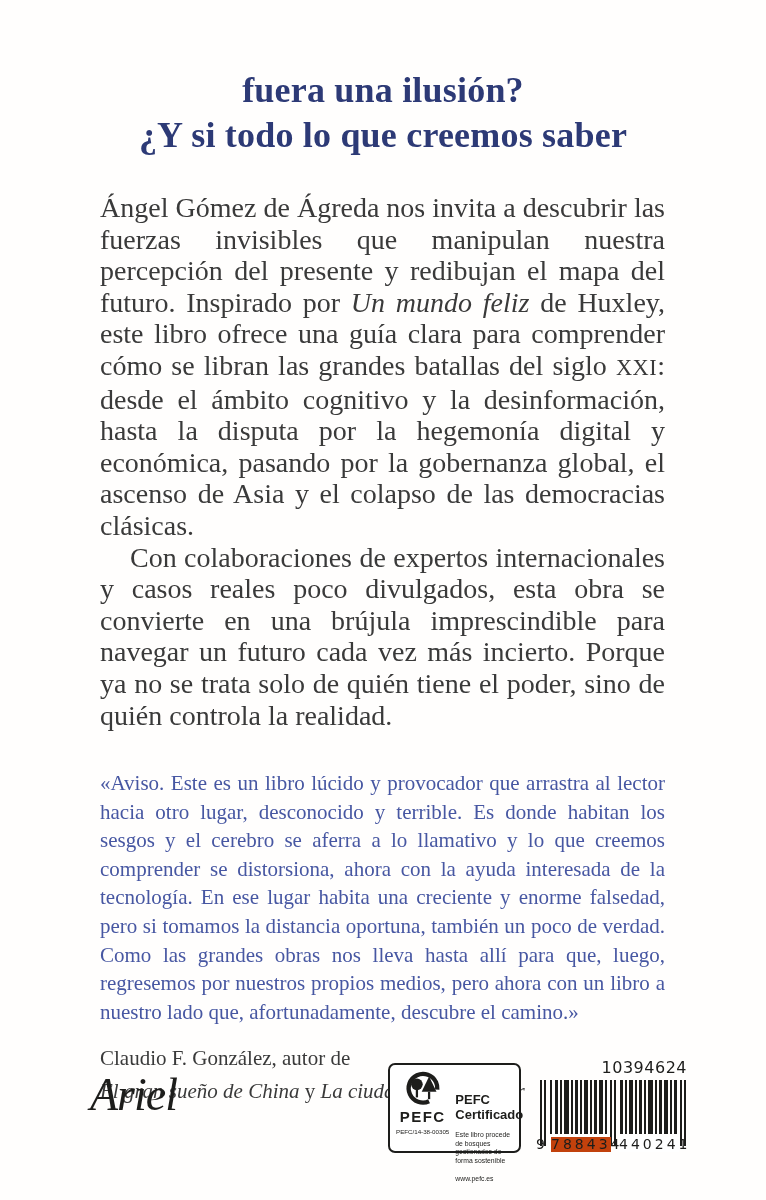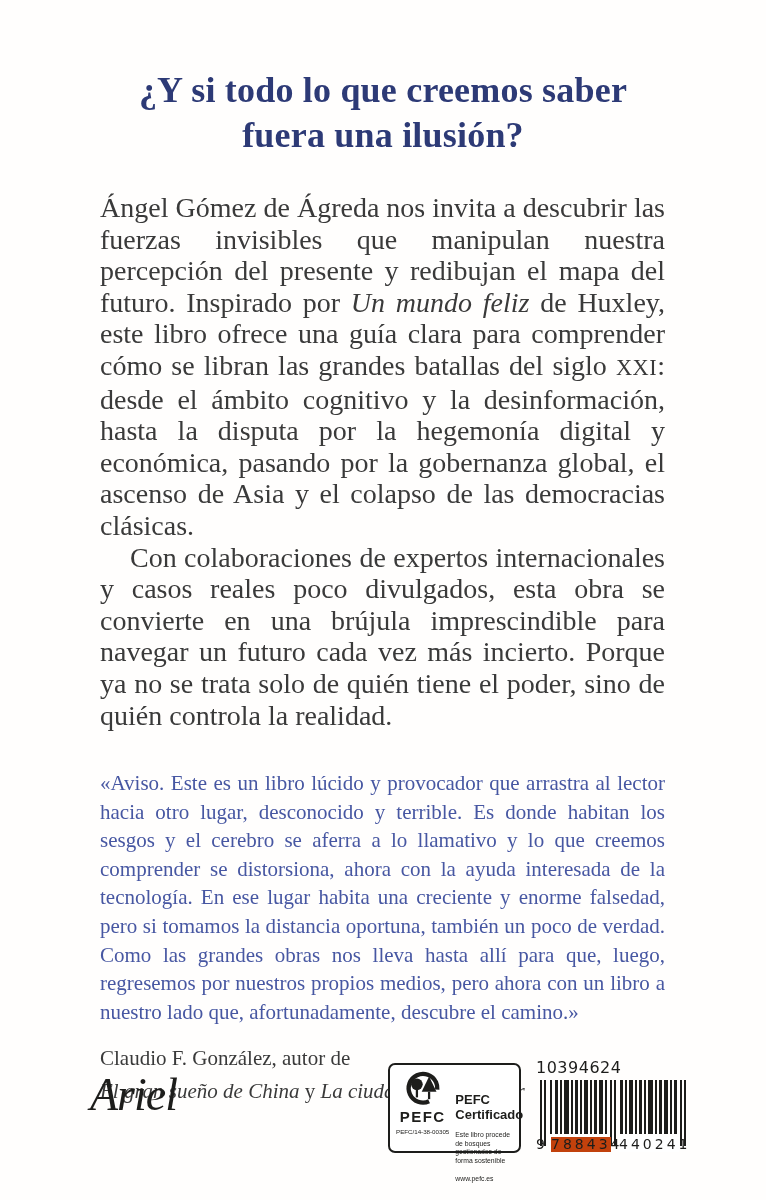--- a/index.html
+++ b/index.html
@@ -101,20 +101,21 @@
   .pefc-title{font-size:13px;font-weight:bold;margin-top:19px;}
   .pefc-desc{font-size:6.8px;line-height:8.6px;margin-top:9px;width:58px;}
   .pefc-web{font-size:6.8px;margin-top:10px;}
   
   .barcode{
     position:absolute;left:536px;top:1058px;width:152px;
     font-family:"DejaVu Sans", sans-serif;
     color:#1d1d1b;
   }
   .barcode-top{
+    text-align:right;
     font-size:16px;
     letter-spacing:.5px;
     margin-bottom:3px;
     padding-right:1px;
   }
   .bars-wrap{position:relative;height:72px;}
   .digits{
     position:absolute;left:0;right:0;bottom:0;height:16px;
     display:flex;align-items:flex-end;
     font-size:14px;
@@ -123,22 +124,22 @@
   .digits .d9{width:12px;text-align:left;}
   .digits .g1{width:60px;margin-left:3px;text-align:center;letter-spacing:3px;background:#c2410c;}
   .digits .g2{width:60px;margin-left:8px;text-align:center;letter-spacing:3px;background:#fff;}
 </style>
 </head>
 <body>
 
 <div class="cover">
 
   <h1 class="title">
+    <span>fuera una ilusión?</span>
     <span>¿Y si todo lo que creemos saber</span>
-    <span>fuera una ilusión?</span>
   </h1>
 
   <div class="synopsis">
     <p><span>Ángel Gómez de Ágreda nos invita a descubrir las fuerzas invisibles que manipulan nuestra percepción del presente y redibujan el mapa del futuro. Inspirado por </span><span class="it">Un mundo feliz</span><span> de Huxley, este libro ofrece una guía clara para comprender cómo se libran las grandes batallas del siglo </span><span class="sc">XXI</span><span>: desde el ámbito cognitivo y la desinformación, hasta la disputa por la hegemonía digital y económica, pasando por la gobernanza global, el ascenso de Asia y el colapso de las democracias clásicas.</span></p>
     <p class="indent">Con colaboraciones de expertos internacionales y casos reales poco divulgados, esta obra se convierte en una brújula imprescindible para navegar un futuro cada vez más incierto. Porque ya no se trata solo de quién tiene el poder, sino de quién controla la realidad.</p>
   </div>
 
   <div class="quote">«Aviso. Este es un libro lúcido y provocador que arrastra al lector hacia otro lugar, desconocido y terrible. Es donde habitan los sesgos y el cerebro se aferra a lo llamativo y lo que creemos comprender se distorsiona, ahora con la ayuda interesada de la tecnología. En ese lugar habita una creciente y enorme falsedad, pero si tomamos la distancia oportuna, también un poco de verdad. Como las grandes obras nos lleva hasta allí para que, luego, regresemos por nuestros propios medios, pero ahora con un libro a nuestro lado que, afortunadamente, descubre el camino.»</div>
 
   <div class="attribution">

